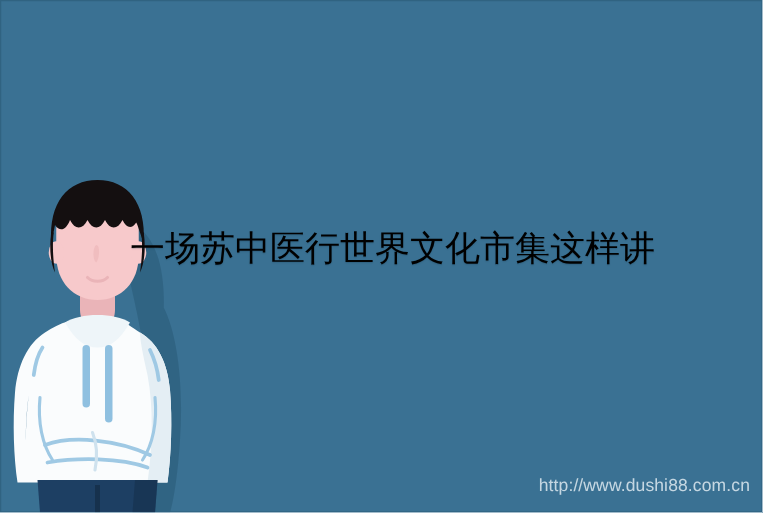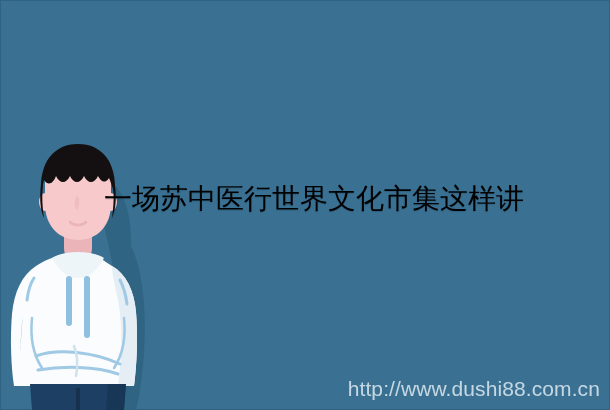--- a/index.html
+++ b/index.html
@@ -43,21 +43,21 @@
   }
   .headline .line { display: block; }
 
   
   .watermark {
     position: absolute;
     right: 10px;
     bottom: 13px;
     z-index: 6;
     color: rgba(232, 241, 246, 0.80);
-    font-size: 21px;
+    font-size: 14px;
     line-height: 17px;
     letter-spacing: 0.1px;
     white-space: nowrap;
   }
 
   
   .figure {
     position: absolute;
     left: 8px;
     bottom: 0;

